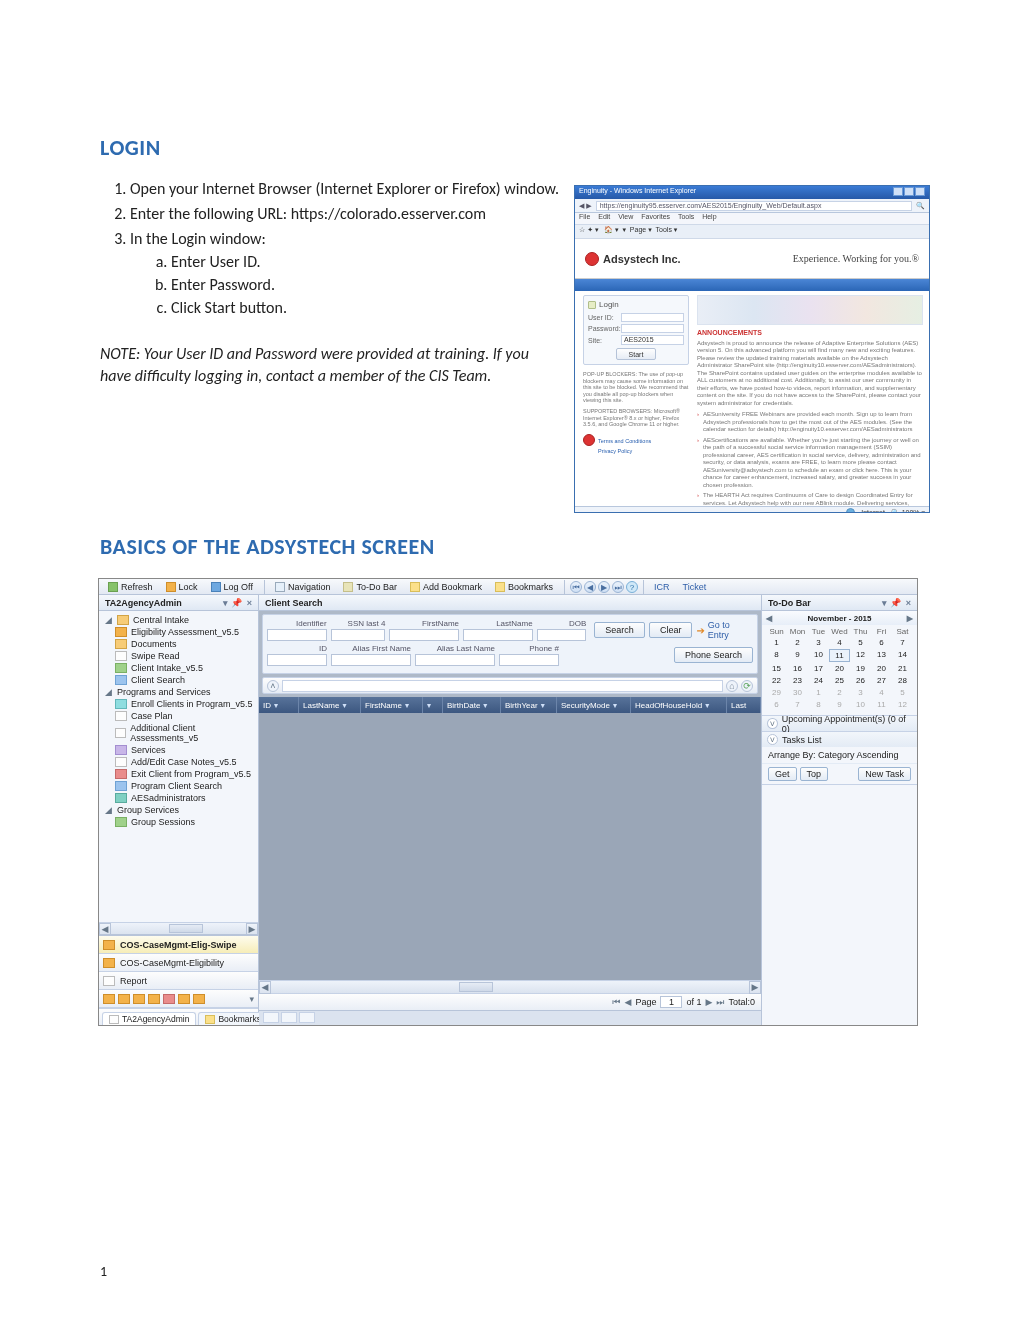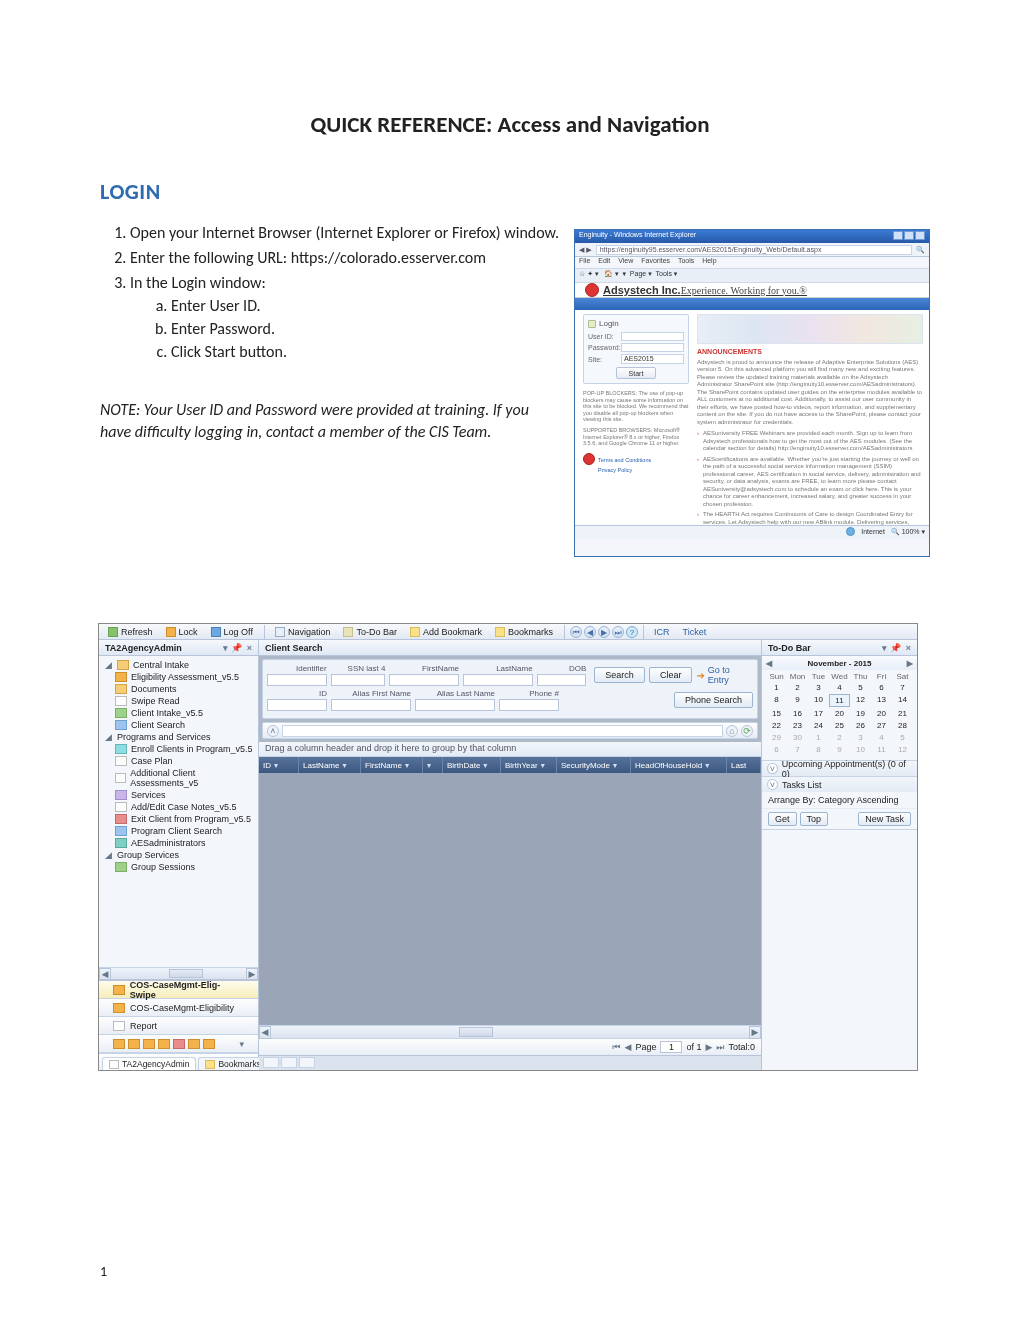--- a/index.html
+++ b/index.html
@@ -39,21 +39,21 @@
   ol.top-list > li { margin: 6px 0; }
   ol.sub-list {
     list-style-type: lower-alpha;
     margin: 4px 0 8px 30px;
     padding: 0;
   }
   ol.sub-list > li { margin: 4px 11px; }
   .note {
     font-style: italic;
     font-size: 16px;
-    margin: 38px 0 20px 0;
+    margin: 26px 0 20px 0;
     max-width: 430px;
     line-height: 1.35;
   }
 
   .login-area {
     position: relative;
     min-height: 360px;
   }
   .login-shot {
     position: absolute;
@@ -113,28 +113,27 @@
   }
   .ls-menu span{ margin-right:6px; }
   .ls-toolbar{
     height:14px;
     border-bottom:1px solid #cfd9e8;
     background:#e9eff7;
     padding:1px 4px;
     font-size:7px;
   }
   .ls-brand {
-    height: 15px;
+    height: 40px;
     background: #fff;
     border-bottom: 1px solid #ccc;
     display: flex;
     align-items: center;
     padding: 0 10px;
-    justify-content: flex-start;
-    text-decoration: underline;
+    justify-content: space-between;
   }
   .ls-brand .logo {
     display:flex; align-items:center; gap:4px;
     font-weight:bold; font-size:11px; color:#333;
   }
   .ls-brand .logo .mark{
     width:14px;height:14px;border-radius:50%;
     background:#d33; border:1px solid #a22;
   }
   .ls-brand .tagline{
@@ -334,21 +333,21 @@
   .ni-blue{ background:#9cc4ee;border-color:#6fa2d4;}
   .ni-cyan{ background:#8edde0;border-color:#62b7ba;}
   .ni-purple{ background:#c8b6e8;border-color:#a38ed0;}
   .ni-teal{ background:#7fd0c3;border-color:#59ab9e;}
   .below-tree{ border-top:1px solid #b7c4d9; }
   .lp-row{
     height:18px;
     background:linear-gradient(#fdfdfd,#e9eef6);
     border-bottom:1px solid #c6d2e6;
     display:flex;align-items:center;gap:5px;
-    padding:0 14px;
+    padding:0 4px;
   }
   .lp-row.active{ font-weight:bold; background:linear-gradient(#fefcee,#f6edb8); }
   .lp-row.icons{ gap:3px; justify-content:flex-start;}
   .tabstrip{
     height:17px;
     background:linear-gradient(#fdfdfd,#e9eef6);
     display:flex;align-items:flex-end;
     padding:0 3px;
     gap:2px;
     border-top:1px solid #c6d2e6;
@@ -517,21 +516,20 @@
     position:absolute;
     bottom:40px;
     left:100px;
     font-size:14px;
   }
 </style>
 </head>
 <body>
 
 <div class="page">
-  <h1 class="title">QUICK REFERENCE: Access and Navigation</h1>
   <h2 class="section">LOGIN</h2>
 
   <div class="login-area">
     <ol class="top-list">
       <li>Open your Internet Browser (Internet Explorer or Firefox) window.</li>
       <li>Enter the following URL: https://colorado.esserver.com</li>
       <li>
         <span>In the Login window:</span>
         <ol class="sub-list">
           <li>Enter User ID.</li>
@@ -623,20 +621,21 @@
           <span class="globe"></span>
           <span>Internet</span>
           <span>🔍 <span>100%</span> ▾</span>
         </div>
       </div>
     </div>
   </div>
 
   <h2 class="section" style="margin-top:40px"></h2>
 
+  <h2 class="section" style="margin-top:-46px">BASICS OF THE ADSYSTECH SCREEN</h2>
 
   <div class="app-shot">
     <div class="app-toolbar">
       <div class="tb-item">
           <span class="tb-ico ico-green"></span>
           <span>Refresh</span>
         </div>
       <div class="tb-item">
           <span class="tb-ico ico-orange"></span>
           <span>Lock</span>
@@ -850,21 +849,20 @@
             <div style="flex:1"></div>
             <div class="sa-btn">Phone Search</div>
           </div>
         </div>
         <div class="pathbar">
           <span class="ch">˄</span>
           <div class="pbox"></div>
           <span class="ch">⌂</span>
           <span class="ch" style="color:#5aa35a">⟳</span>
         </div>
-        <div class="grouphdr">Drag a column header and drop it here to group by that column</div>
         <div class="grid-head">
           <div class="gh" style="width:40px">
               <span>ID</span>
               <span class="filter">▾</span>
             </div>
           <div class="gh" style="width:62px">
               <span>LastName</span>
               <span class="filter">▾</span>
             </div>
           <div class="gh" style="width:62px">

